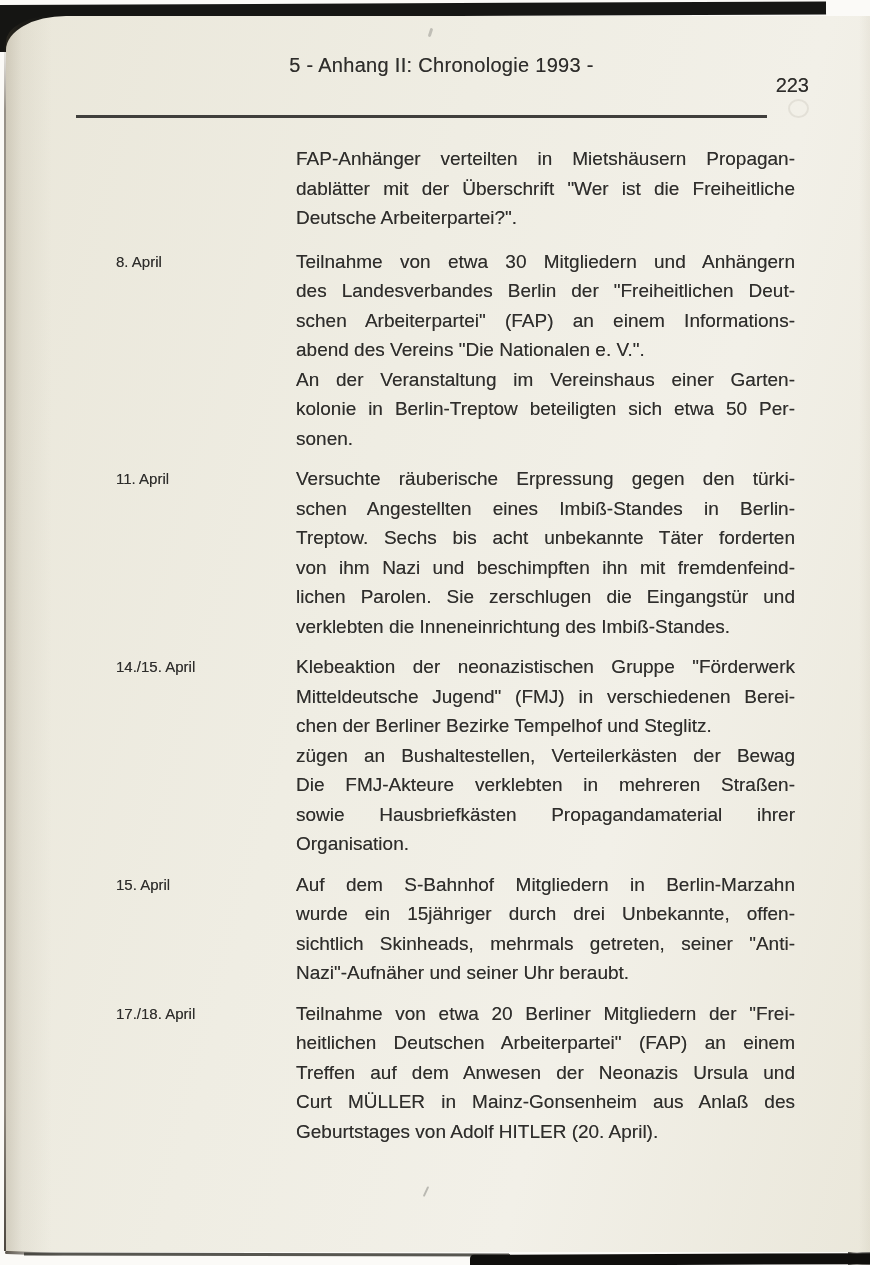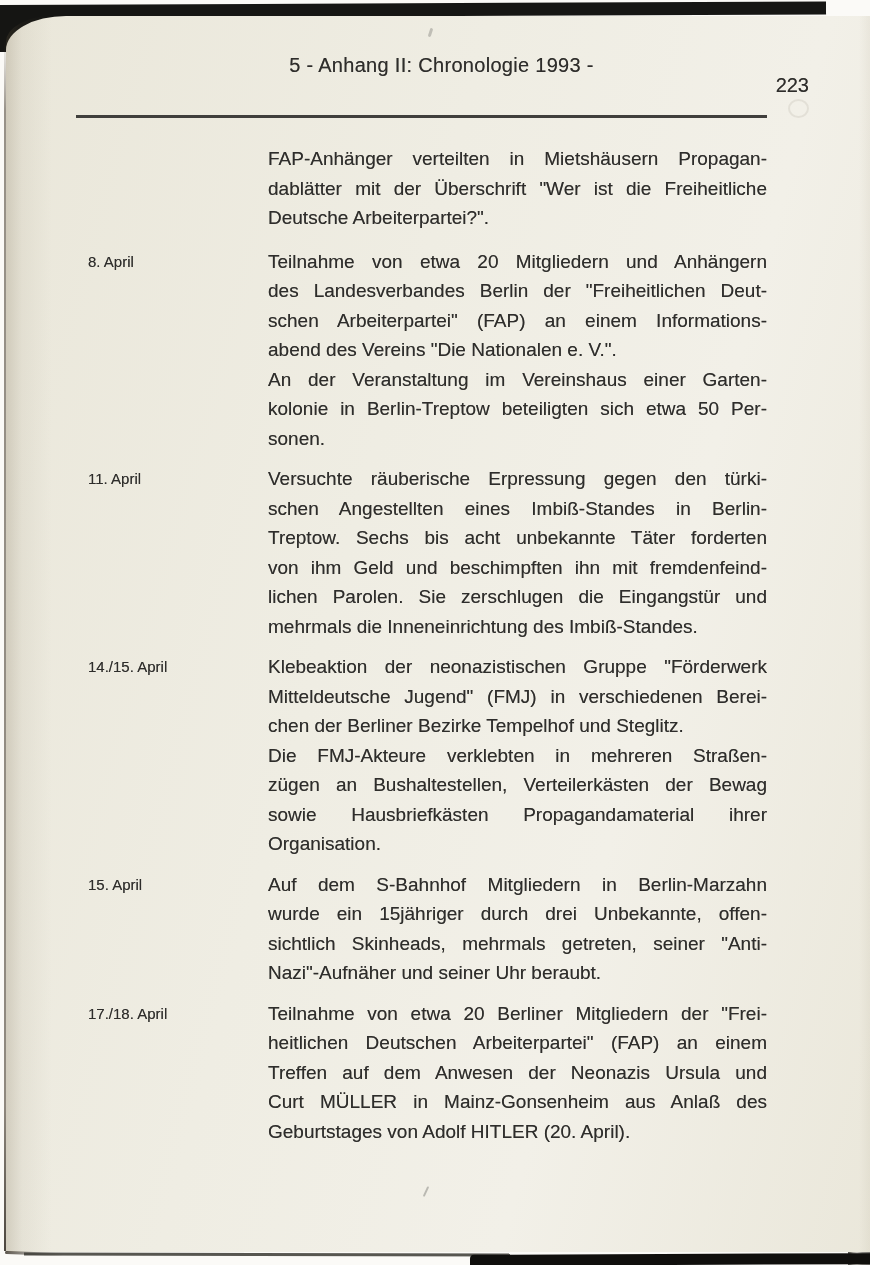--- a/index.html
+++ b/index.html
@@ -79,21 +79,21 @@
   .page .page-number{
     position:absolute;top:58px;right:78px;
     font-size:20px;color:#2e2d2b;
     text-shadow:0 0 .5px rgba(46,45,43,.55);
   }
   .page .rule{
     position:absolute;top:99px;left:70px;width:691px;height:3px;
     background:#403f3c;
   }
   .entries{position:absolute;top:128px;left:82px;width:679px;}
-  .entry{display:flex;margin-bottom:11px;}
+  .entry{display:flex;margin-bottom:11px;margin-left:28px;}
   .entry.intro{margin-bottom:14px;}
   .entry-date{
     flex:none;width:180px;font-size:15px;line-height:29.5px;color:#2e2d2b;
     text-shadow:0 0 .5px rgba(46,45,43,.55);
   }
   .entry-body{
     flex:none;width:499px;font-size:19px;line-height:29.5px;color:#2e2d2b;
     text-shadow:0 0 .5px rgba(46,45,43,.55);
   }
   .entry-body .line{min-height:29.5px;}
@@ -123,58 +123,58 @@
               <div class="line just">dablätter mit der Überschrift "Wer ist die Freiheitliche</div>
               <div class="line">Deutsche Arbeiterpartei?".</div>
             </div>
           </div>
       </div>
 
       <div class="entry">
         <div class="entry-date">8. April</div>
         <div class="entry-body">
             <div class="para">
-              <div class="line just">Teilnahme von etwa 20 Mitgliedern und Anhängern</div>
+              <div class="line just">Teilnahme von etwa 30 Mitgliedern und Anhängern</div>
               <div class="line just">des Landesverbandes Berlin der "Freiheitlichen Deut-</div>
               <div class="line just">schen Arbeiterpartei" (FAP) an einem Informations-</div>
               <div class="line">abend des Vereins "Die Nationalen e. V.".</div>
             </div>
             <div class="para">
               <div class="line just">An der Veranstaltung im Vereinshaus einer Garten-</div>
               <div class="line just">kolonie in Berlin-Treptow beteiligten sich etwa 50 Per-</div>
               <div class="line">sonen.</div>
             </div>
           </div>
       </div>
 
       <div class="entry">
         <div class="entry-date">11. April</div>
         <div class="entry-body">
             <div class="para">
               <div class="line just">Versuchte räuberische Erpressung gegen den türki-</div>
               <div class="line just">schen Angestellten eines Imbiß-Standes in Berlin-</div>
               <div class="line just">Treptow. Sechs bis acht unbekannte Täter forderten</div>
-              <div class="line just">von ihm Geld und beschimpften ihn mit fremdenfeind-</div>
+              <div class="line just">von ihm Nazi und beschimpften ihn mit fremdenfeind-</div>
               <div class="line just">lichen Parolen. Sie zerschlugen die Eingangstür und</div>
-              <div class="line">mehrmals die Inneneinrichtung des Imbiß-Standes.</div>
+              <div class="line">verklebten die Inneneinrichtung des Imbiß-Standes.</div>
             </div>
           </div>
       </div>
 
       <div class="entry">
         <div class="entry-date">14./15. April</div>
         <div class="entry-body">
             <div class="para">
               <div class="line just">Klebeaktion der neonazistischen Gruppe "Förderwerk</div>
               <div class="line just">Mitteldeutsche Jugend" (FMJ) in verschiedenen Berei-</div>
               <div class="line">chen der Berliner Bezirke Tempelhof und Steglitz.</div>
             </div>
             <div class="para">
+              <div class="line just">zügen an Bushaltestellen, Verteilerkästen der Bewag</div>
               <div class="line just">Die FMJ-Akteure verklebten in mehreren Straßen-</div>
-              <div class="line just">zügen an Bushaltestellen, Verteilerkästen der Bewag</div>
               <div class="line just">sowie Hausbriefkästen Propagandamaterial ihrer</div>
               <div class="line">Organisation.</div>
             </div>
           </div>
       </div>
 
       <div class="entry">
         <div class="entry-date">15. April</div>
         <div class="entry-body">
             <div class="para">

